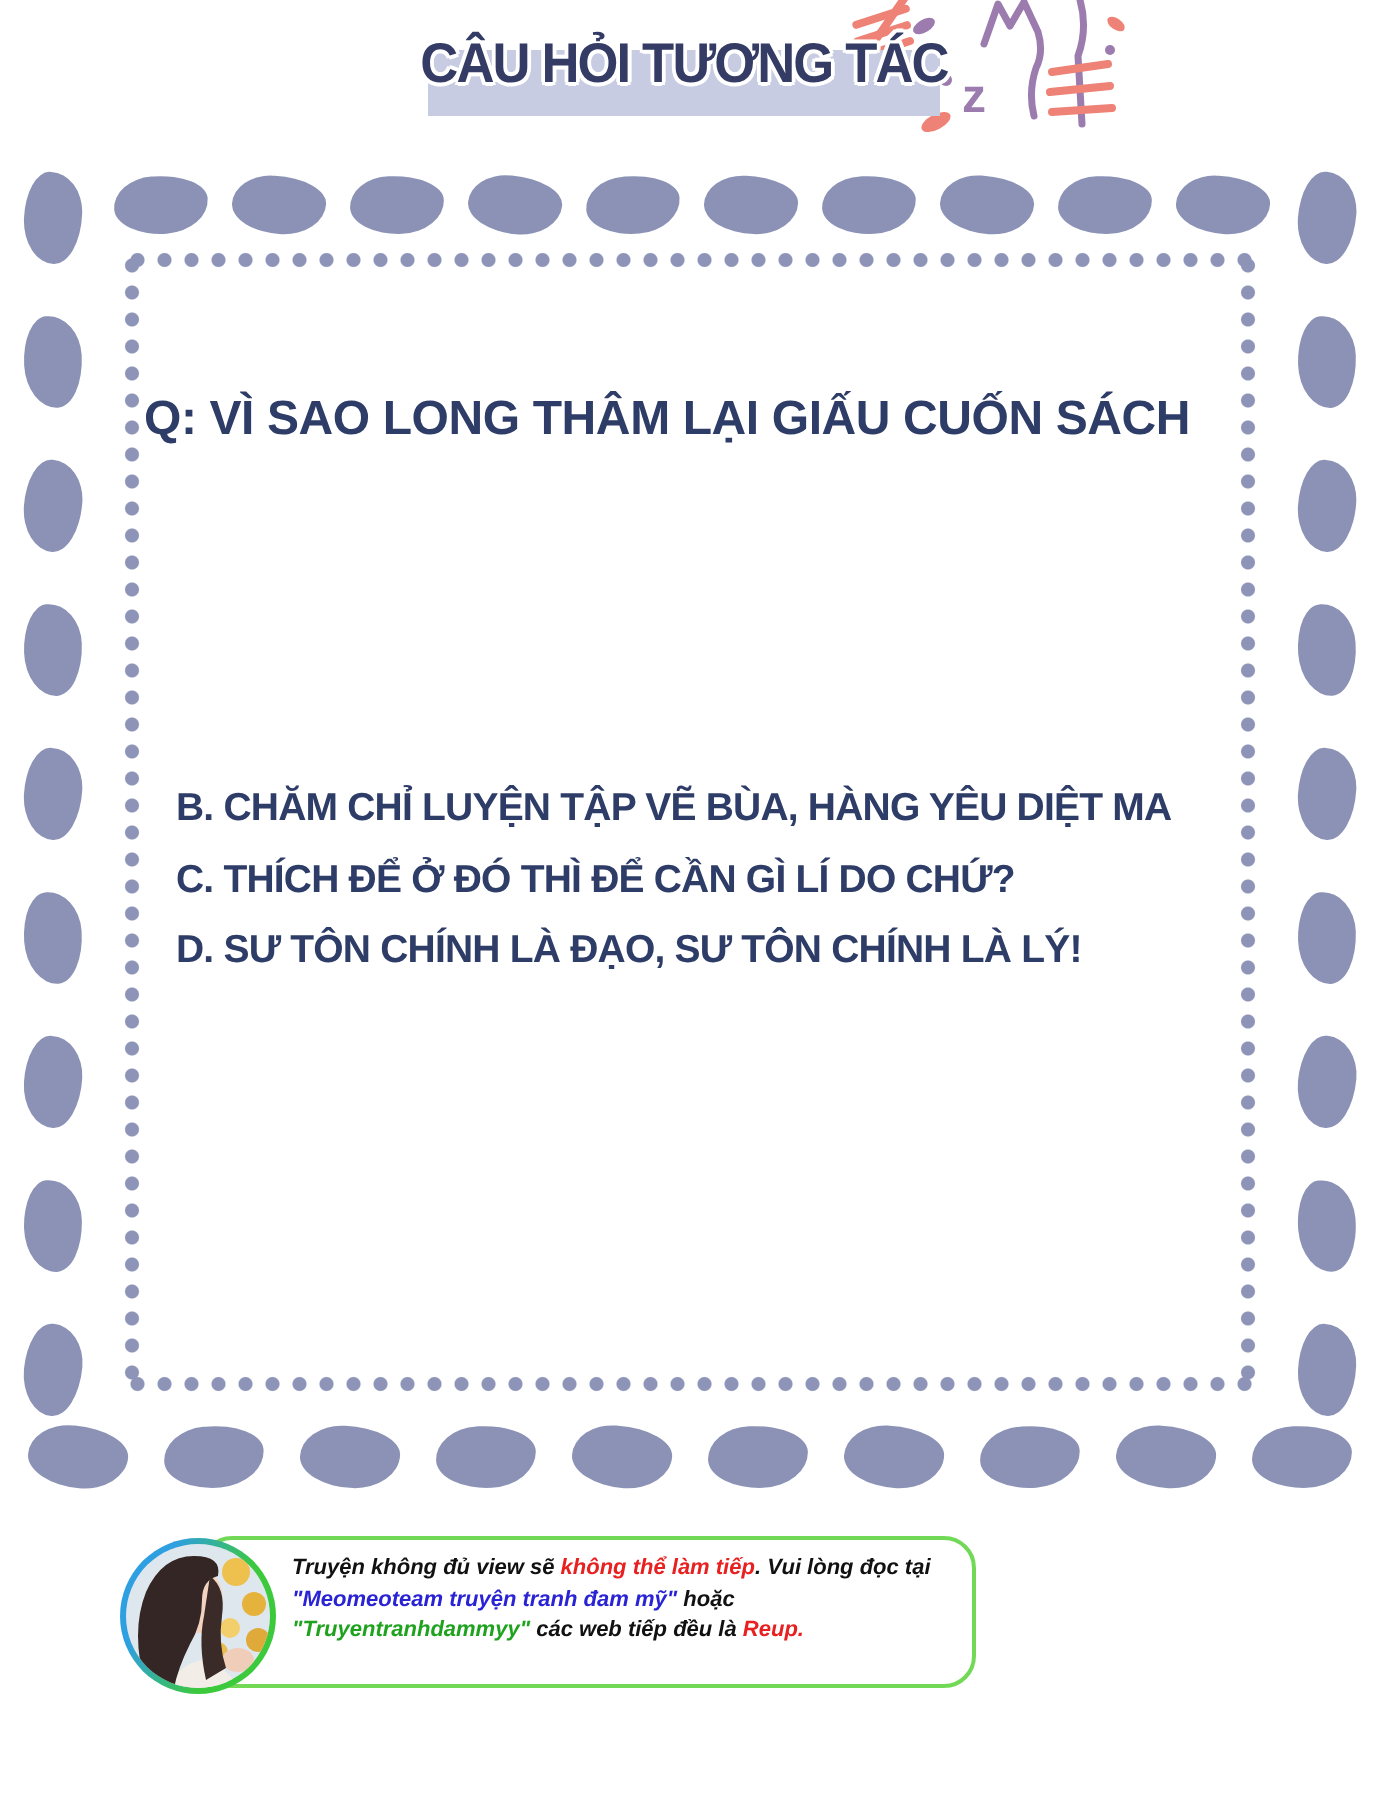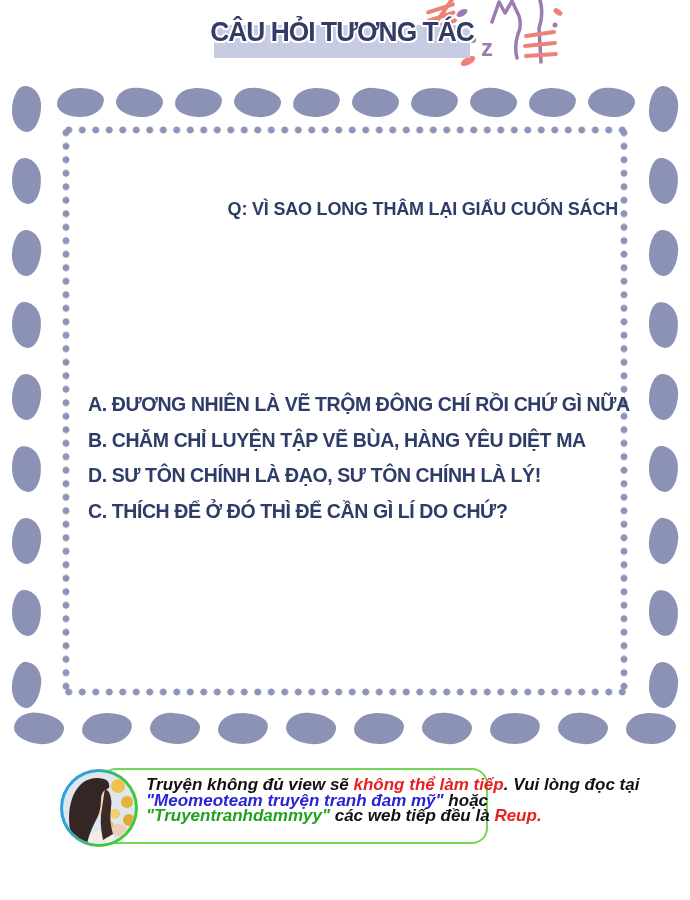--- a/index.html
+++ b/index.html
@@ -25,35 +25,35 @@
   .question-panel{position:absolute;left:62px;top:126px;width:566px;height:570px;
     background-image:
       radial-gradient(circle,var(--dot) 3.2px,rgba(0,0,0,0) 3.8px),
       radial-gradient(circle,var(--dot) 3.2px,rgba(0,0,0,0) 3.8px),
       radial-gradient(circle,var(--dot) 3.2px,rgba(0,0,0,0) 3.8px),
       radial-gradient(circle,var(--dot) 3.2px,rgba(0,0,0,0) 3.8px);
     background-size:13.5px 8px,13.5px 8px,8px 13.5px,8px 13.5px;
     background-position:0 0,0 100%,0 0,100% 0;
     background-repeat:repeat-x,repeat-x,repeat-y,repeat-y;}
 
-  .question{position:absolute;left:72px;top:190px;width:546px;text-align:right;
-            color:var(--navy);font-weight:700;font-size:18px;line-height:39px;letter-spacing:-0.2px;}
+  .question{position:absolute;left:72px;top:190px;width:546px;text-align:left;
+            color:var(--navy);font-weight:700;font-size:24px;line-height:39px;letter-spacing:-0.2px;}
   .answers{position:absolute;left:88px;top:387px;width:534px;
            color:var(--navy);font-weight:700;font-size:19.5px;line-height:35.5px;letter-spacing:-0.4px;}
   .answers div{white-space:nowrap;}
 
   
   .note-box{position:absolute;left:100px;top:768px;width:388px;height:76px;background:#fff;
             border:2px solid var(--noteborder);border-radius:16px;box-sizing:border-box;}
   .avatar-ring{position:absolute;left:60px;top:769px;width:78px;height:78px;border-radius:50%;
                background:linear-gradient(115deg,var(--ringblue) 25%,var(--ringgreen) 65%);
                padding:3px;box-sizing:border-box;z-index:2;}
   .avatar-img{width:72px;height:72px;border-radius:50%;overflow:hidden;display:block;}
   .note-text{position:absolute;left:146px;top:777px;width:338px;z-index:1;
-             font-style:italic;font-weight:700;font-size:17px;line-height:15.5px;color:var(--ink);}
+             font-style:italic;font-weight:700;font-size:11px;line-height:15.5px;color:var(--ink);}
   .note-line{white-space:nowrap;}
   .c-red{color:var(--red);} .c-orange{color:var(--orange);}
   .c-blue{color:var(--blue);} .c-green{color:var(--green);}
 </style>
 </head>
 <body>
 
 <div class="page">
 
   <div class="brush-border">
@@ -122,24 +122,23 @@
     <circle cx="157" cy="25" r="2.5" style="fill:var(--purple)"></circle>
   </svg>
 
   <div class="question-panel"></div>
 
   <div class="question">
     <div>Q: VÌ SAO LONG THÂM LẠI GIẤU CUỐN SÁCH</div>
   </div>
 
   <div class="answers">
-    <div>A. ĐƯƠNG NHIÊN LÀ VẼ TRỘM ĐÔNG CHÍ RỒI CHỨ GÌ NỮA</div>
     <div>B. CHĂM CHỈ LUYỆN TẬP VẼ BÙA, HÀNG YÊU DIỆT MA</div>
+    <div>C. THÍCH ĐỂ Ở ĐÓ THÌ ĐỂ CẦN GÌ LÍ DO CHỨ?</div>
     <div>D. SƯ TÔN CHÍNH LÀ ĐẠO, SƯ TÔN CHÍNH LÀ LÝ!</div>
-    <div>C. THÍCH ĐỂ Ở ĐÓ THÌ ĐỂ CẦN GÌ LÍ DO CHỨ?</div>
   </div>
 
   <div class="note-box"></div>
 
   <div class="avatar-ring">
     <svg class="avatar-img" viewBox="0 0 72 72">
       <rect width="72" height="72" style="fill:#dfe7ee"></rect>
       <circle cx="55" cy="14" r="7" style="fill:#eec04e"></circle>
       <circle cx="64" cy="30" r="6" style="fill:#e5b23c"></circle>
       <circle cx="52" cy="42" r="5" style="fill:#f2cf6b"></circle>

